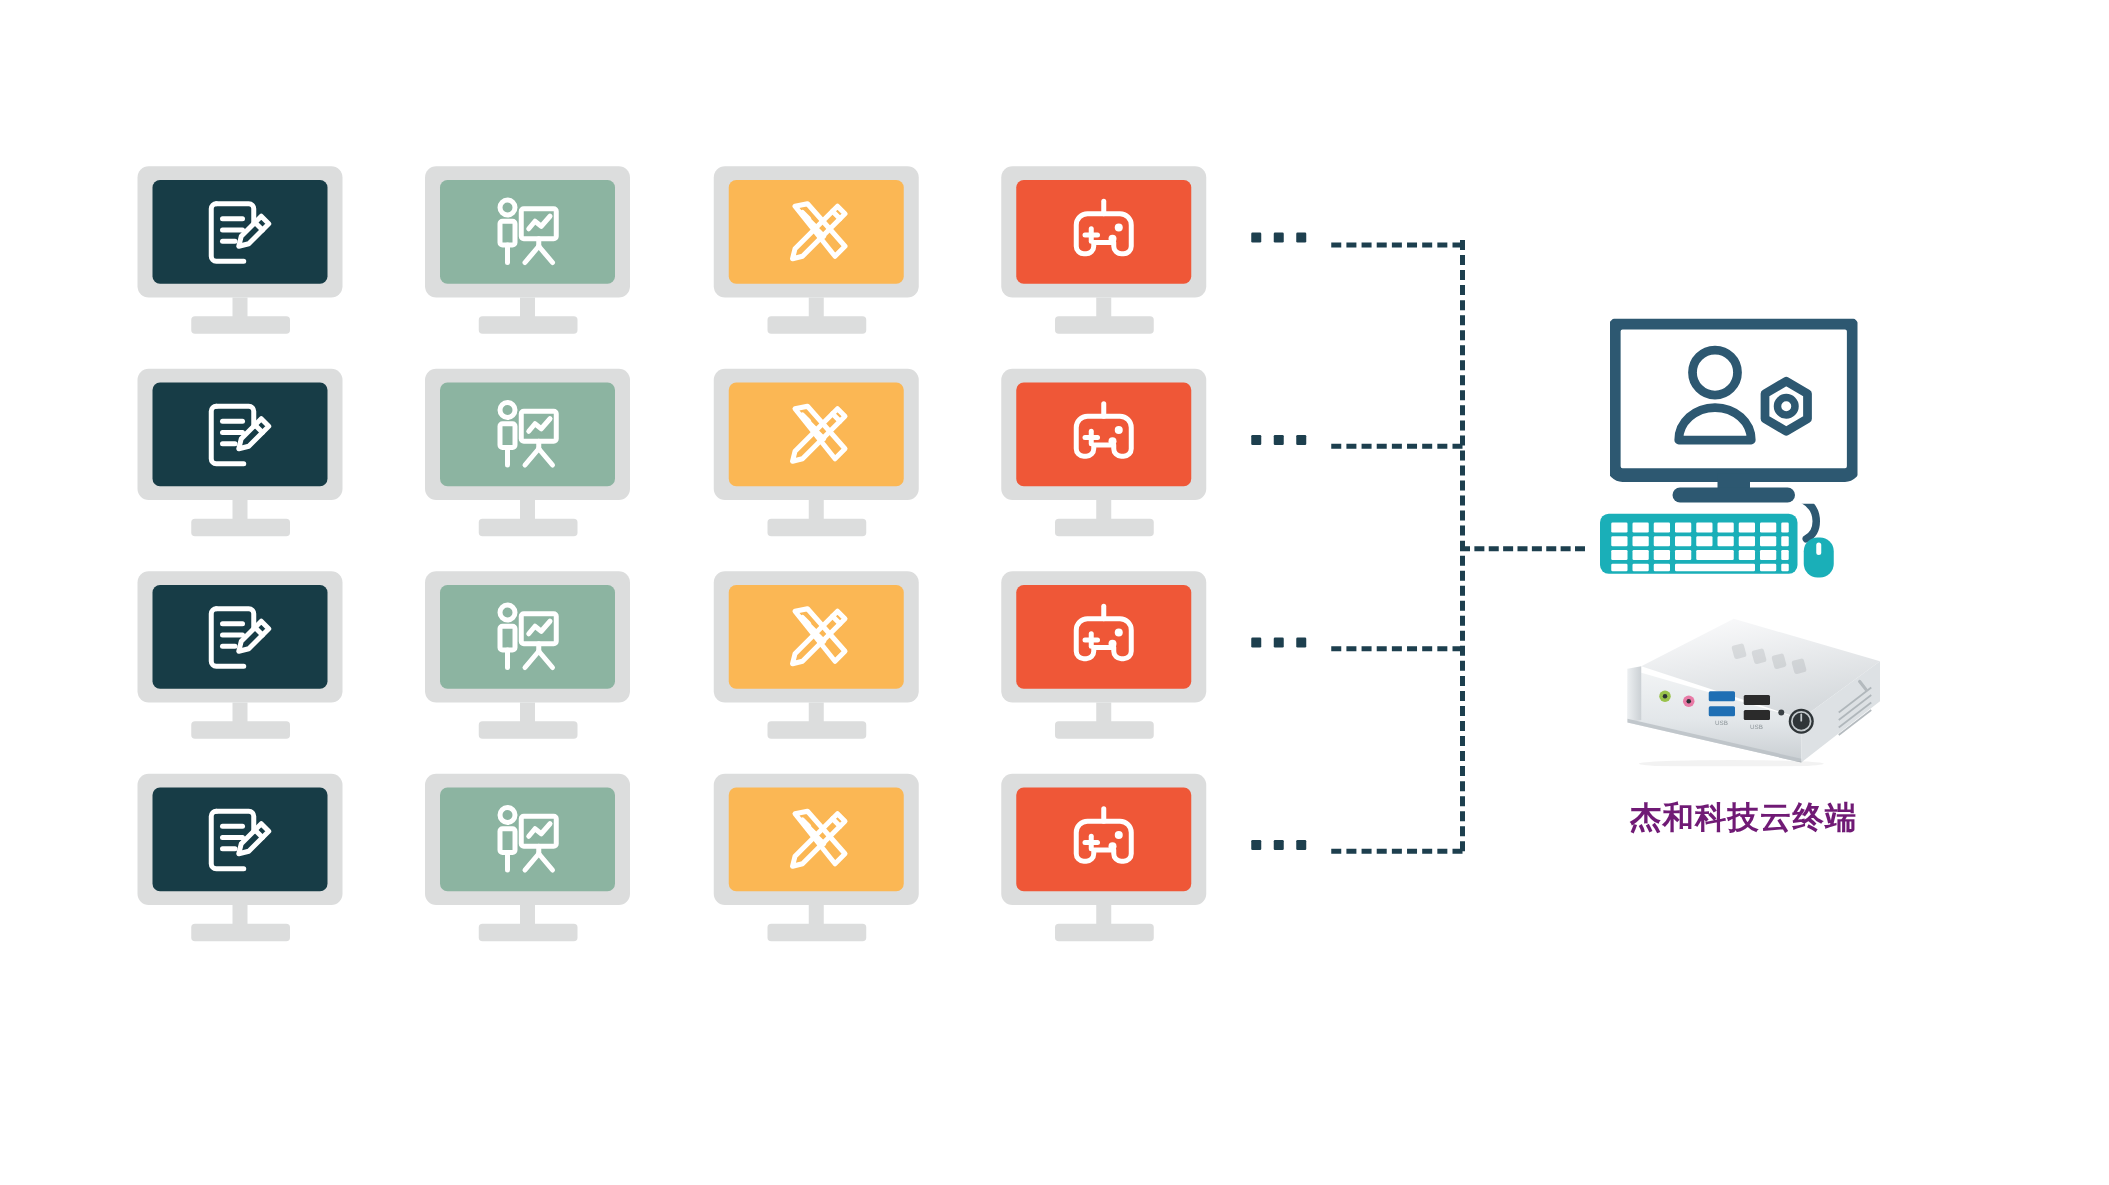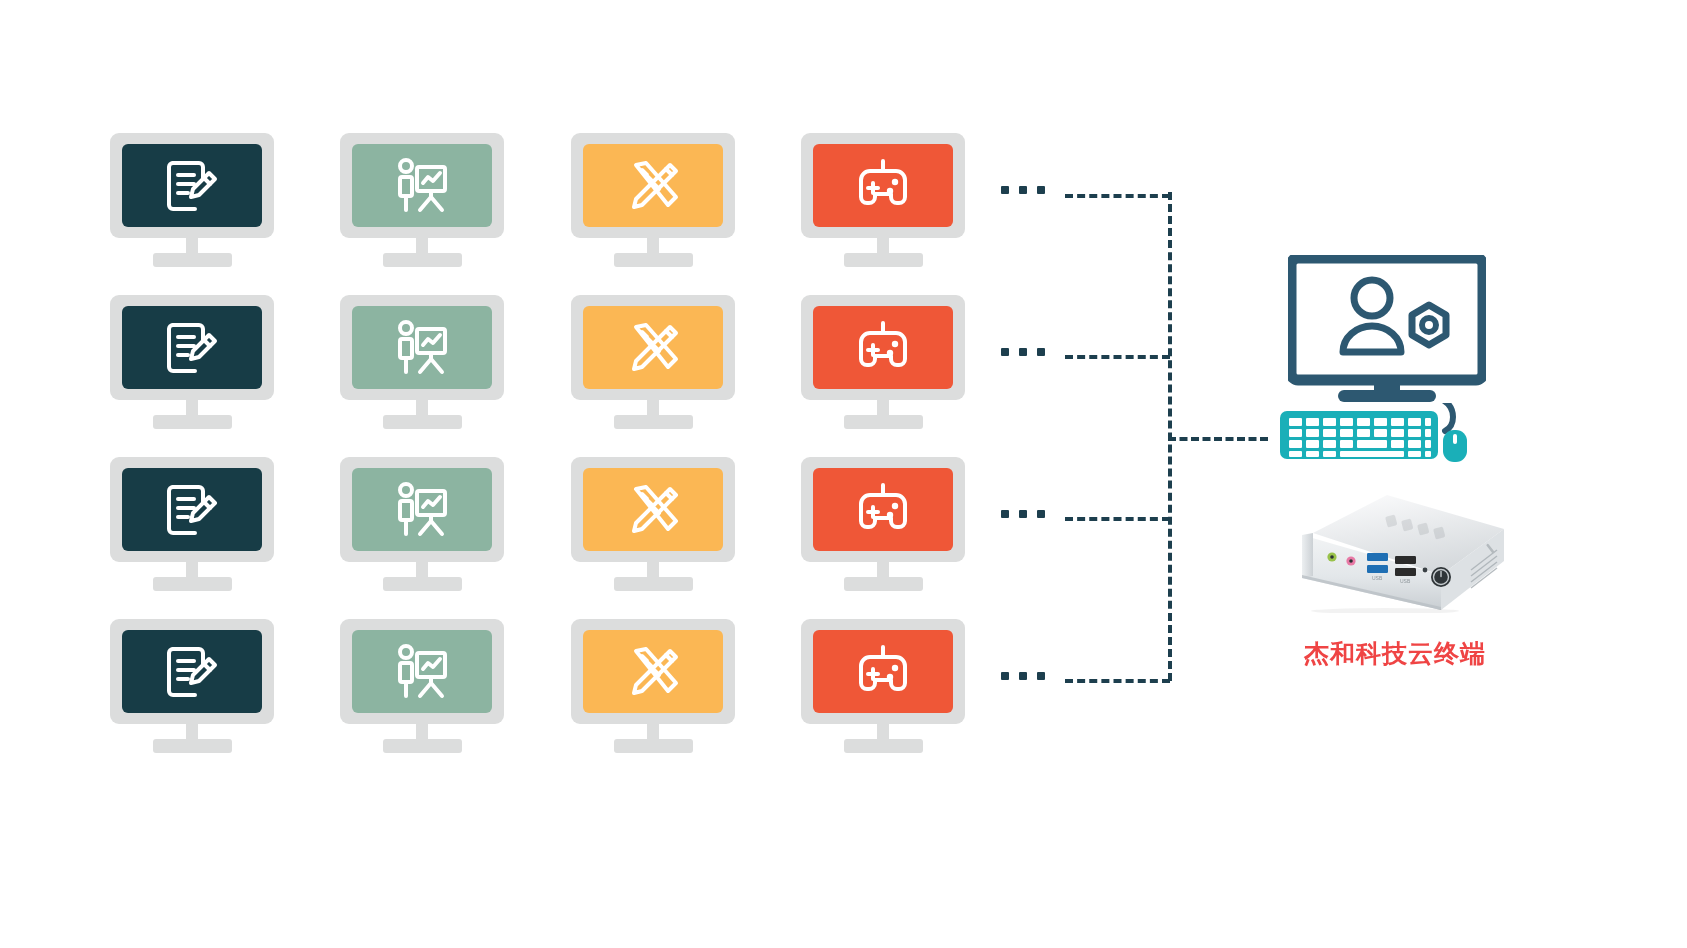--- a/index.html
+++ b/index.html
@@ -50,21 +50,21 @@
   }
 
   
   #terminal{position:absolute;left:1280px;top:255px;width:230px;height:460px;}
   .adminmon{position:absolute;left:8px;top:0;width:198px;height:150px;}
   .kbd-wrap{position:absolute;left:0;top:148px;width:215px;height:60px;}
   .pcbox{position:absolute;left:-5px;top:228px;width:232px;height:130px;}
   .term-label{
     position:absolute;left:-20px;top:382px;width:270px;
     text-align:center;
-    font-size:25px;font-weight:bold;color:#ef4444;
+    font-size:25px;font-weight:bold;color:#701a75;
     letter-spacing:1px;
     font-family:Liberation Sans, sans-serif;
   }
 </style>
 </head>
 <body>
 
 <div id="stage">
 
   <div id="clients">

